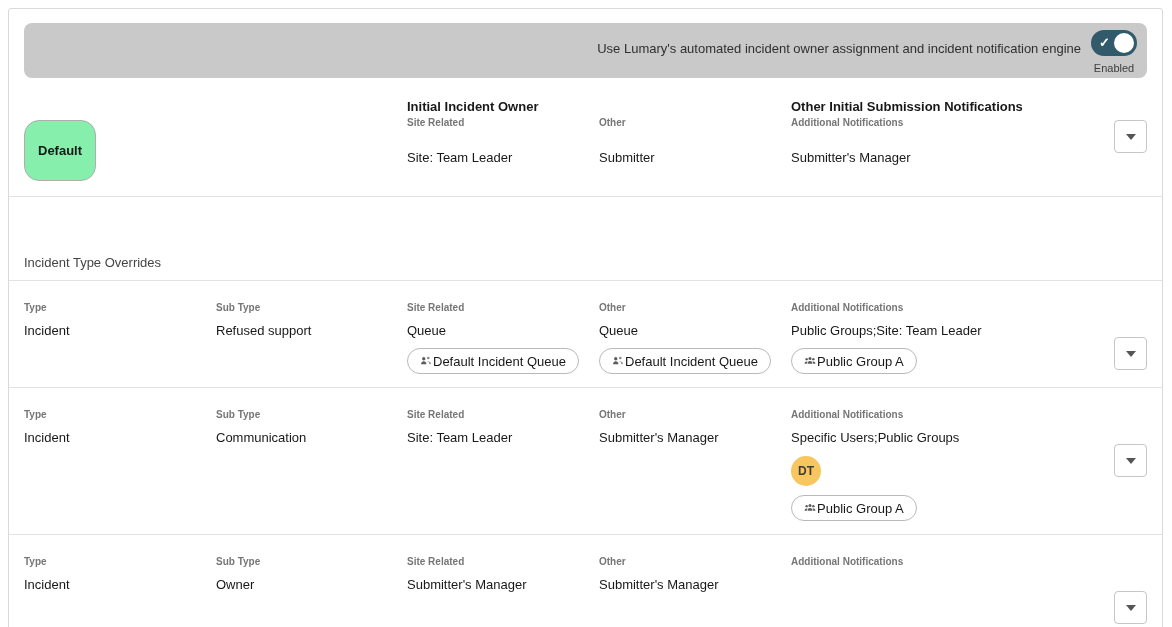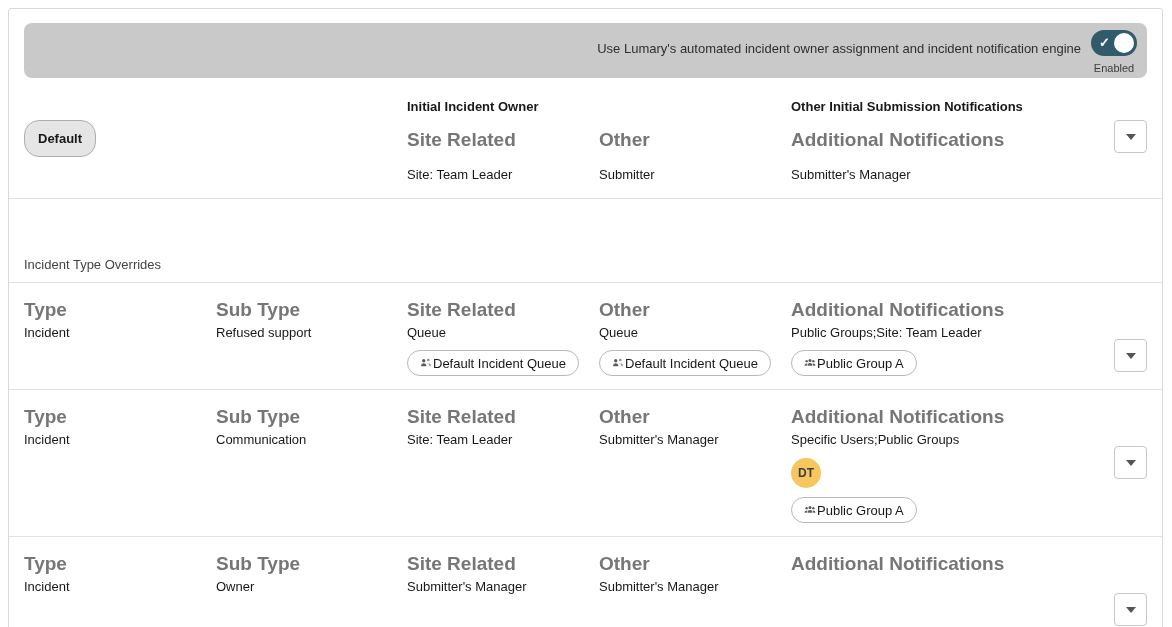--- a/index.html
+++ b/index.html
@@ -38,33 +38,33 @@
     position:absolute;right:3px;top:3px;width:20px;height:20px;border-radius:50%;background:#fff;
   }
   .toggle-state{font-size:11px;color:#3c3c3c;margin-top:6px;}
   
   .grid{
     display:grid;
     grid-template-columns:192px 191px 192px 192px 1fr 34px;
     padding:0 15px;
   }
   .hdr-bold{font-weight:bold;color:#181818;font-size:13px;line-height:16px;}
-  .col-label{font-weight:bold;color:#767676;font-size:19px;line-height:16px;}
+  .col-label{font-weight:bold;color:#767676;font-size:10px;line-height:16px;}
   .value{color:#181818;font-size:13px;line-height:16px;}
   .divider{border-bottom:1px solid #e2e2e2;}
   .divider-strong{border-bottom:1px solid #bdbdbd;}
   
   .default-grid{padding-top:21px;padding-bottom:15px;}
   .stack{display:flex;flex-direction:column;align-items:flex-start;}
-  .gap-after-group{margin-bottom:17px;}
+  .gap-after-group{}
   .gap-after-label{margin-bottom:19px;}
   .pad-t21{padding-top:21px;}
   .badge{
     display:inline-block;border:1px solid #aeaeae;border-radius:15px;
-    padding:10px 13px;font-weight:bold;font-size:13px;color:#181818;background:#e5e5e5;
+    padding:22px 13px;font-weight:bold;font-size:13px;color:#181818;background:#86efac;
   }
   
   .dd-btn{
     width:33px;height:33px;background:#fff;border:1px solid #c6c6c6;border-radius:4px;
     display:flex;align-items:center;justify-content:center;cursor:pointer;padding:0;
   }
   .caret{
     width:0;height:0;border-left:5px solid transparent;border-right:5px solid transparent;
     border-top:6px solid #555;display:inline-block;
   }

